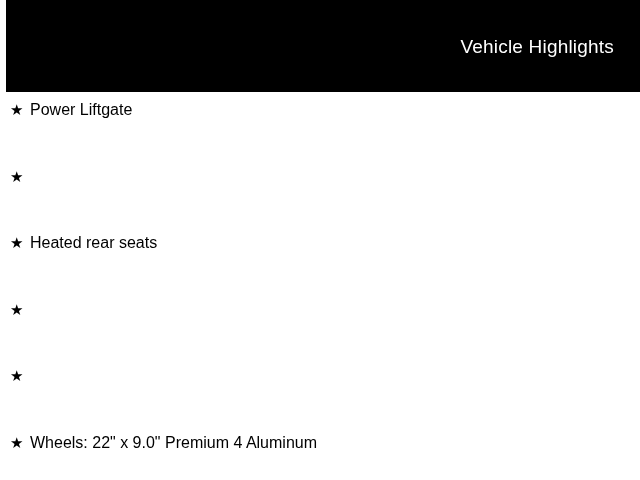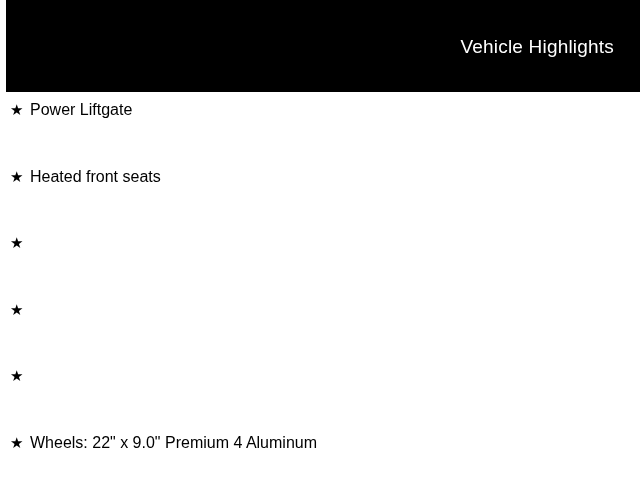--- a/index.html
+++ b/index.html
@@ -81,25 +81,25 @@
 
   <div class="content">
 
     <div class="highlight-row">
       <span class="star-icon">★</span>
       <span class="highlight-label">Power Liftgate</span>
     </div>
 
     <div class="highlight-row">
       <span class="star-icon">★</span>
-      <span class="highlight-label">Heated front seats</span>
     </div>
 
     <div class="highlight-row">
       <span class="star-icon">★</span>
+      <span class="highlight-label">Heated rear seats</span>
     </div>
 
     <div class="highlight-row">
       <span class="star-icon">★</span>
     </div>
 
     <div class="highlight-row">
       <span class="star-icon">★</span>
     </div>
 

